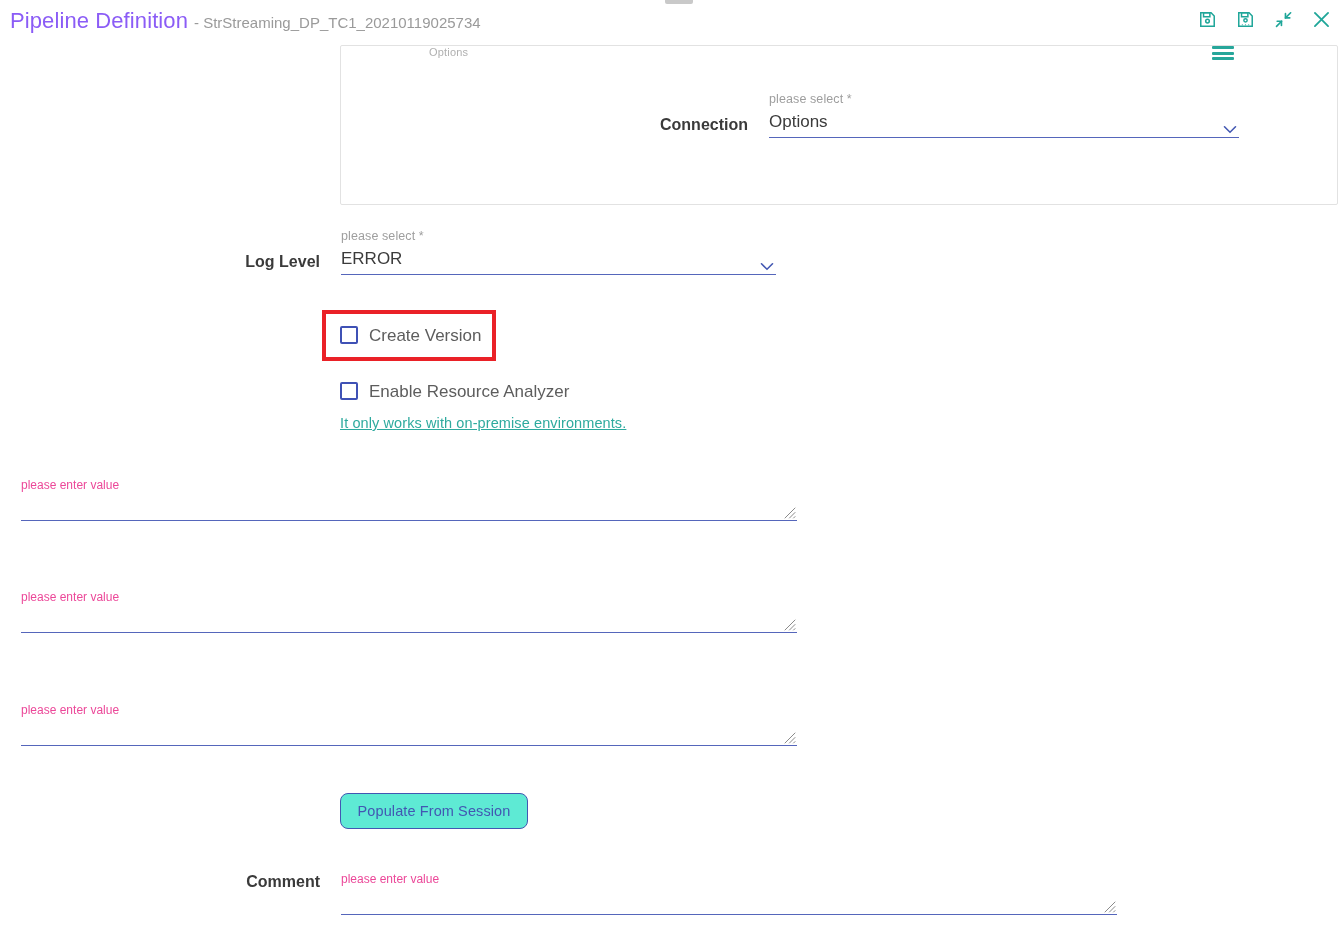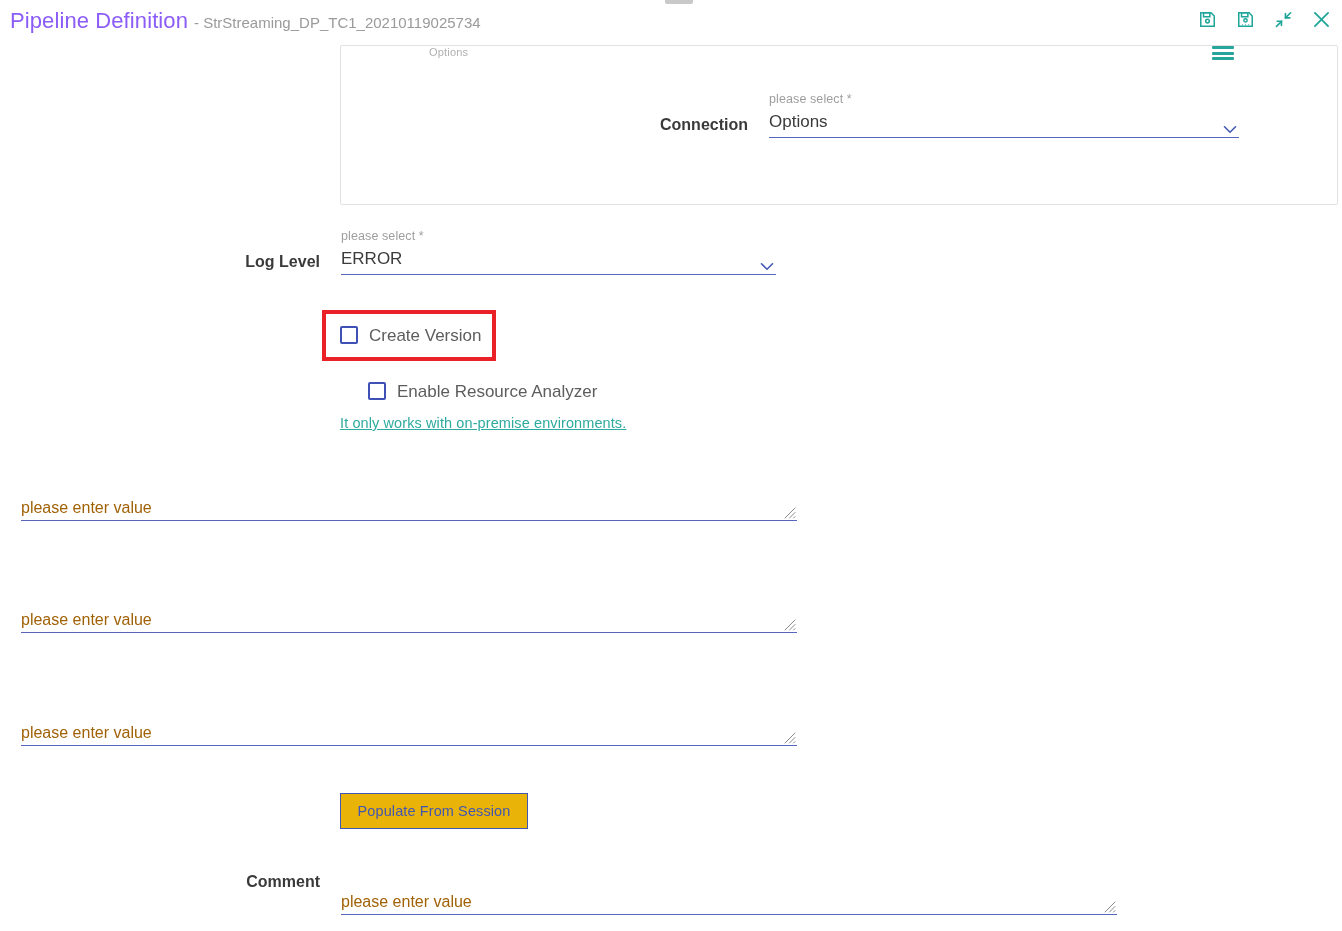--- a/index.html
+++ b/index.html
@@ -77,21 +77,21 @@
     font-size: 17px; color: #3b3b3b; line-height: 1.2; white-space: nowrap;
   }
   .field-underline {
     position: absolute; left: 0; right: 0; bottom: 0; height: 1px; background: #5566bb;
   }
   .chevron {
     position: absolute; right: 2px; bottom: 4px; width: 14px; height: 9px; cursor: pointer;
   }
   .chevron svg { display: block; }
 
-  .placeholder-text { font-size: 16px; color: #a16207; line-height: 1.2; margin-top: 20px; }
+  .placeholder-text { font-size: 12px; color: #ec4899; line-height: 1.2; }
 
   
   .textarea-field { position: relative; }
   .textarea-field .placeholder-text { position: absolute; left: 0; top: 0; }
   .resize-grip { position: absolute; right: 1px; bottom: 4px; width: 12px; height: 12px; }
 
   
   .checkbox-row { position: absolute; display: flex; align-items: center; gap: 11px; }
   .checkbox-box {
     width: 18px; height: 18px; border: 2px solid #3f51b5; border-radius: 2px;
@@ -104,21 +104,21 @@
 
   
   .annotation-box {
     position: absolute; border: 4px solid #ea2127; background: transparent;
     pointer-events: none;
   }
 
   
   .outline-button {
     position: absolute; display: flex; align-items: center; justify-content: center;
-    border: 1px solid #4257b2; border-radius: 0; background: #eab308;
+    border: 1px solid #4257b2; border-radius: 8px; background: #5eead4;
     color: #4257b2; font-size: 14.5px; font-family: inherit;
     cursor: pointer; padding: 0 14px; letter-spacing: .1px;
   }
 </style>
 </head>
 <body>
 
 <div id="root">
 
   <div class="drag-handle"></div>
@@ -206,21 +206,21 @@
     </div>
   </div>
 
   <div class="checkbox-row" style="left:340px; top:326px;">
     <div class="checkbox-box"></div>
     <div class="checkbox-label">Create Version</div>
   </div>
 
   <div class="annotation-box" style="left:322px; top:310px; width:174px; height:51px;"></div>
 
-  <div class="checkbox-row" style="left:340px; top:382px;margin-left:28px;">
+  <div class="checkbox-row" style="left:340px; top:382px;">
     <div class="checkbox-box"></div>
     <div class="checkbox-label">Enable Resource Analyzer</div>
   </div>
   <div class="hint-text" style="left:340px; top:415px;text-decoration:underline;">It only works with on-premise environments.</div>
 
   <div class="form-row" style="left:0px; top:478px; width:1120px; align-items:flex-start;">
     <div class="field-box textarea-field" style="margin-left:21px; width:776px; height:43px;">
       <div class="placeholder-text">please enter value</div>
       <div class="resize-grip">
         <svg width="12" height="12" viewBox="0 0 12 12" stroke="#8a8a8a" stroke-width="1" stroke-linecap="round">

